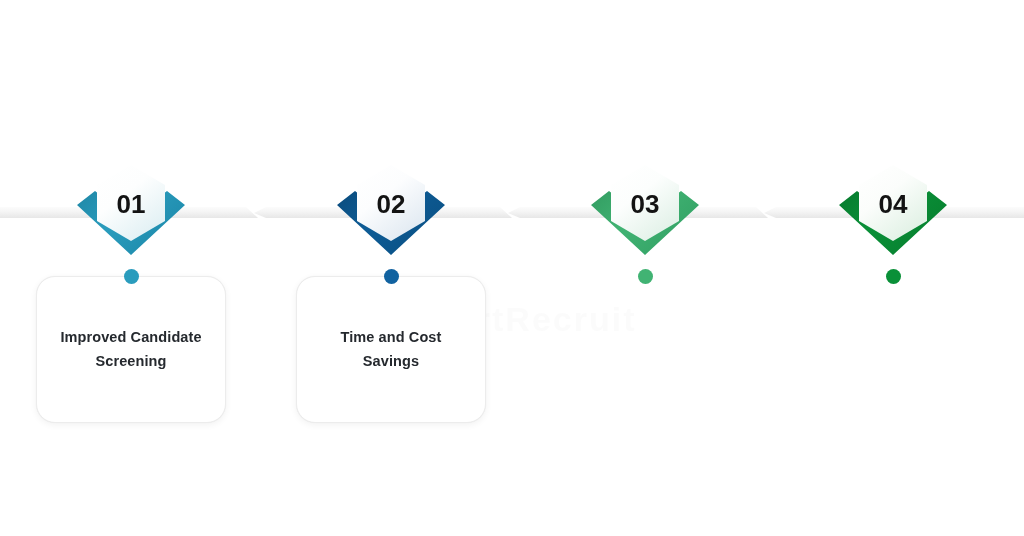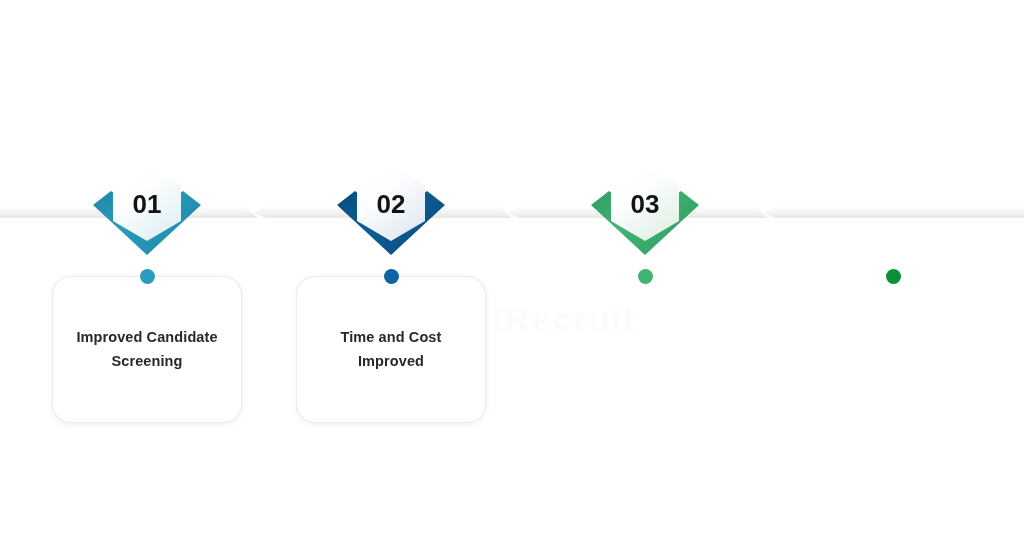--- a/index.html
+++ b/index.html
@@ -48,21 +48,21 @@
     pointer-events: none;
   }
 
   
   .col {
     position: absolute;
     top: 0;
     width: 260px;
     height: 536px;
   }
-  .col-0 { left: 17px; }
+  .col-0 { left: 1px; }
   .col-1 { left: 261px; text-decoration: underline; }
   .col-2 { left: 515px; }
   .col-3 { left: 763px; }
 
   
   .marker {
     position: absolute;
     left: 50%;
     top: 163px;
     width: 124px;
@@ -188,21 +188,21 @@
         <path d="M8,42 L26,28 L62,56 L98,28 L116,42 L62,92 Z" fill="url(#chvG2)"></path>
         <path d="M62,2 L96,22 L96,58 L62,78 L28,58 L28,22 Z" fill="url(#hexG2)"></path>
         <text x="62" y="50" text-anchor="middle" font-family="Liberation Sans, DejaVu Sans, sans-serif" font-size="26" font-weight="700" fill="#131313">02</text>
       </svg>
     </div>
 
     <div class="dot" style="background:#1162a0;"></div>
 
     <div class="card">
       <div class="card-label">Time and Cost
-Improved</div>
+Savings</div>
     </div>
   </div>
 
   <div class="col col-2">
 
     <div class="marker">
       <svg width="124" height="100" viewBox="0 0 124 100" xmlns="http://www.w3.org/2000/svg">
         <defs>
           <linearGradient id="hexG3" x1="0.15" y1="0" x2="0.85" y2="1">
             <stop offset="0%" stop-color="#ffffff"></stop>
@@ -220,18 +220,37 @@
         <text x="62" y="50" text-anchor="middle" font-family="Liberation Sans, DejaVu Sans, sans-serif" font-size="26" font-weight="700" fill="#131313">03</text>
       </svg>
     </div>
 
     <div class="dot" style="background:#41b373;"></div>
 
   </div>
 
   <div class="col col-3">
 
+    <div class="marker">
+      <svg width="124" height="100" viewBox="0 0 124 100" xmlns="http://www.w3.org/2000/svg">
+        <defs>
+          <linearGradient id="hexG4" x1="0.15" y1="0" x2="0.85" y2="1">
+            <stop offset="0%" stop-color="#ffffff"></stop>
+            <stop offset="38%" stop-color="#fbfdfb"></stop>
+            <stop offset="100%" stop-color="#dcefe1"></stop>
+          </linearGradient>
+          <linearGradient id="chvG4" x1="0" y1="0" x2="1" y2="0.6">
+            <stop offset="0%" stop-color="#077a2e"></stop>
+            <stop offset="45%" stop-color="#0a9038"></stop>
+            <stop offset="100%" stop-color="#07802f"></stop>
+          </linearGradient>
+        </defs>
+        <path d="M8,42 L26,28 L62,56 L98,28 L116,42 L62,92 Z" fill="url(#chvG4)"></path>
+        <path d="M62,2 L96,22 L96,58 L62,78 L28,58 L28,22 Z" fill="url(#hexG4)"></path>
+        <text x="62" y="50" text-anchor="middle" font-family="Liberation Sans, DejaVu Sans, sans-serif" font-size="26" font-weight="700" fill="#131313">04</text>
+      </svg>
+    </div>
 
     <div class="dot" style="background:#0a9038;"></div>
 
   </div>
 
 </div>
 
 </body></html>

